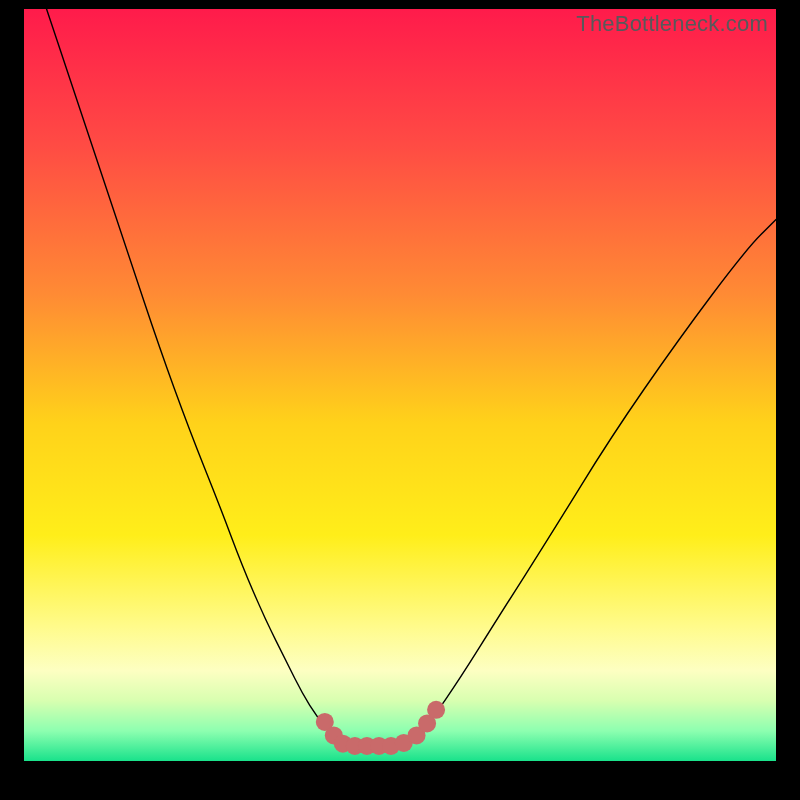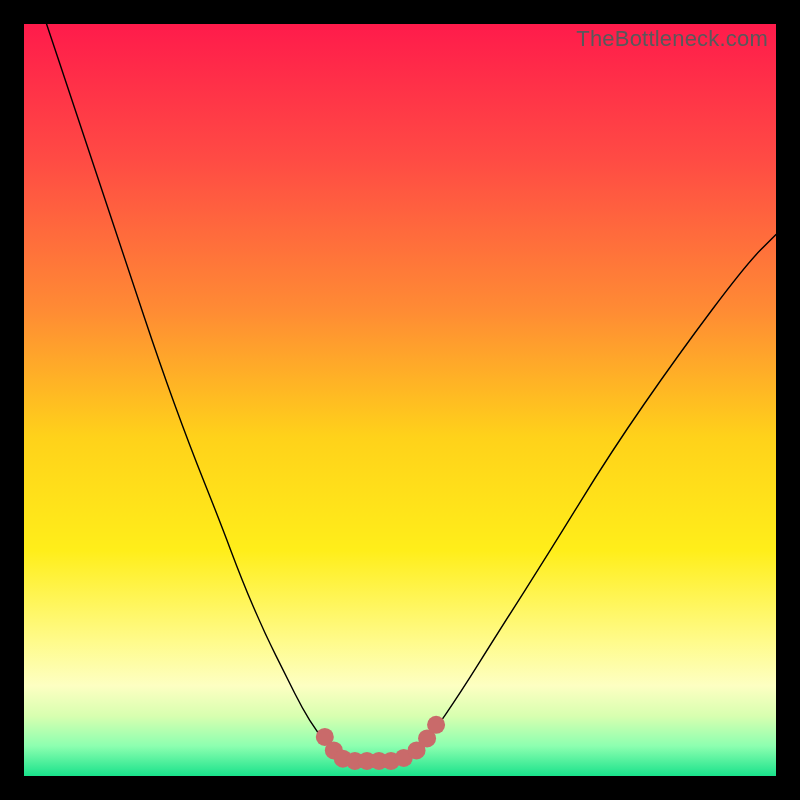--- a/index.html
+++ b/index.html
@@ -7,21 +7,21 @@
     padding: 0;
     width: 800px;
     height: 800px;
     background: #000;
     overflow: hidden;
     font-family: Arial, Helvetica, sans-serif;
   }
   .frame {
     position: absolute;
     left: 24px;
-    top: 24px;
+    top: 9px;
     width: 752px;
     height: 752px;
     background: #000;
     text-decoration: underline;
   }
   .plot {
     position: absolute;
     left: 0;
     top: 0;
     width: 752px;

